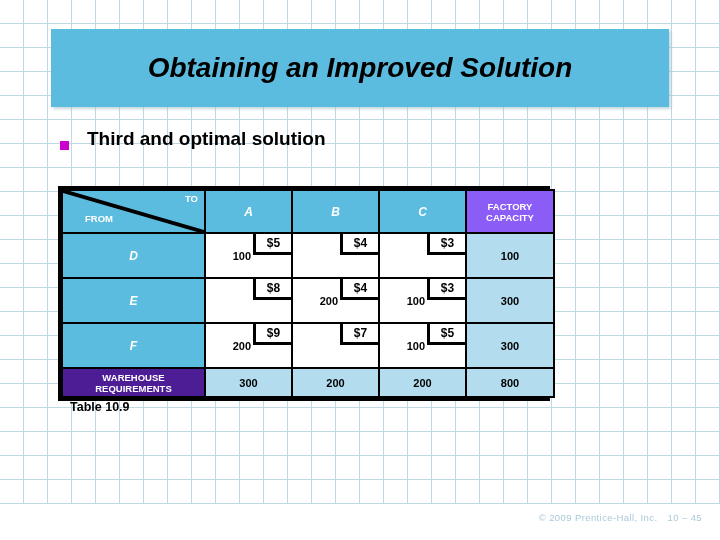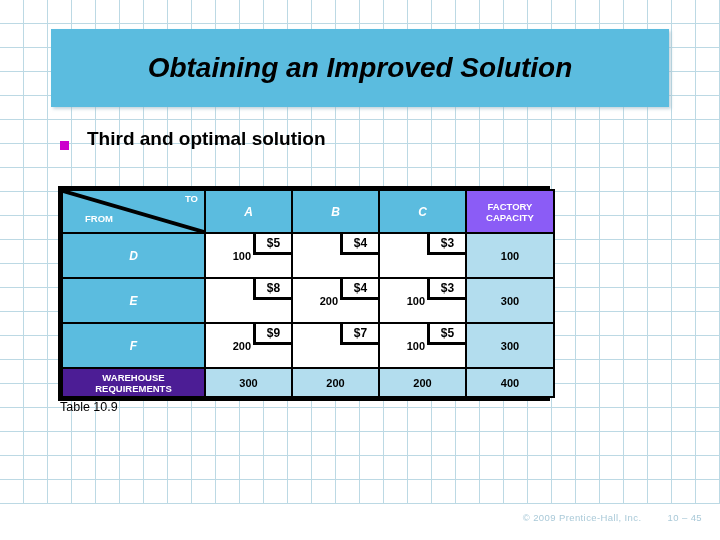--- a/index.html
+++ b/index.html
@@ -213,38 +213,38 @@
     width: 45px;
     text-align: right;
     font-size: 11px;
     font-weight: bold;
     color: #000000;
   }
 
   
   #table-caption {
     position: absolute;
-    left: 60px;
+    left: 70px;
     top: 400px;
     font-size: 12.5px;
-    font-weight: normal;
+    font-weight: bold;
     color: #000000;
   }
 
   
   #footer {
     position: absolute;
     right: 18px;
     top: 512px;
     font-size: 9.5px;
     color: #a9c9d8;
     white-space: nowrap;
     letter-spacing: 0.4px;
   }
-  #footer .pg { margin-left: 26px; }
+  #footer .pg { margin-left: 10px; }
 </style>
 </head>
 <body>
 
 <div id="slide">
 
   <div id="title-banner">
     <div id="title-text">Obtaining an Improved Solution</div>
   </div>
 
@@ -332,21 +332,21 @@
         </tr>
 
         <tr>
           <td class="row-lbl-req">
             <div>WAREHOUSE</div>
             <div>REQUIREMENTS</div>
           </td>
           <td class="req-cell">300</td>
           <td class="req-cell">200</td>
           <td class="req-cell">200</td>
-          <td class="req-cell">400</td>
+          <td class="req-cell">800</td>
         </tr>
       </tbody>
     </table>
   </div>
 
   <div id="table-caption">Table 10.9</div>
 
   <div id="footer">
     <span>© 2009 Prentice-Hall, Inc.</span><span class="pg">10 – 45</span>
   </div>

